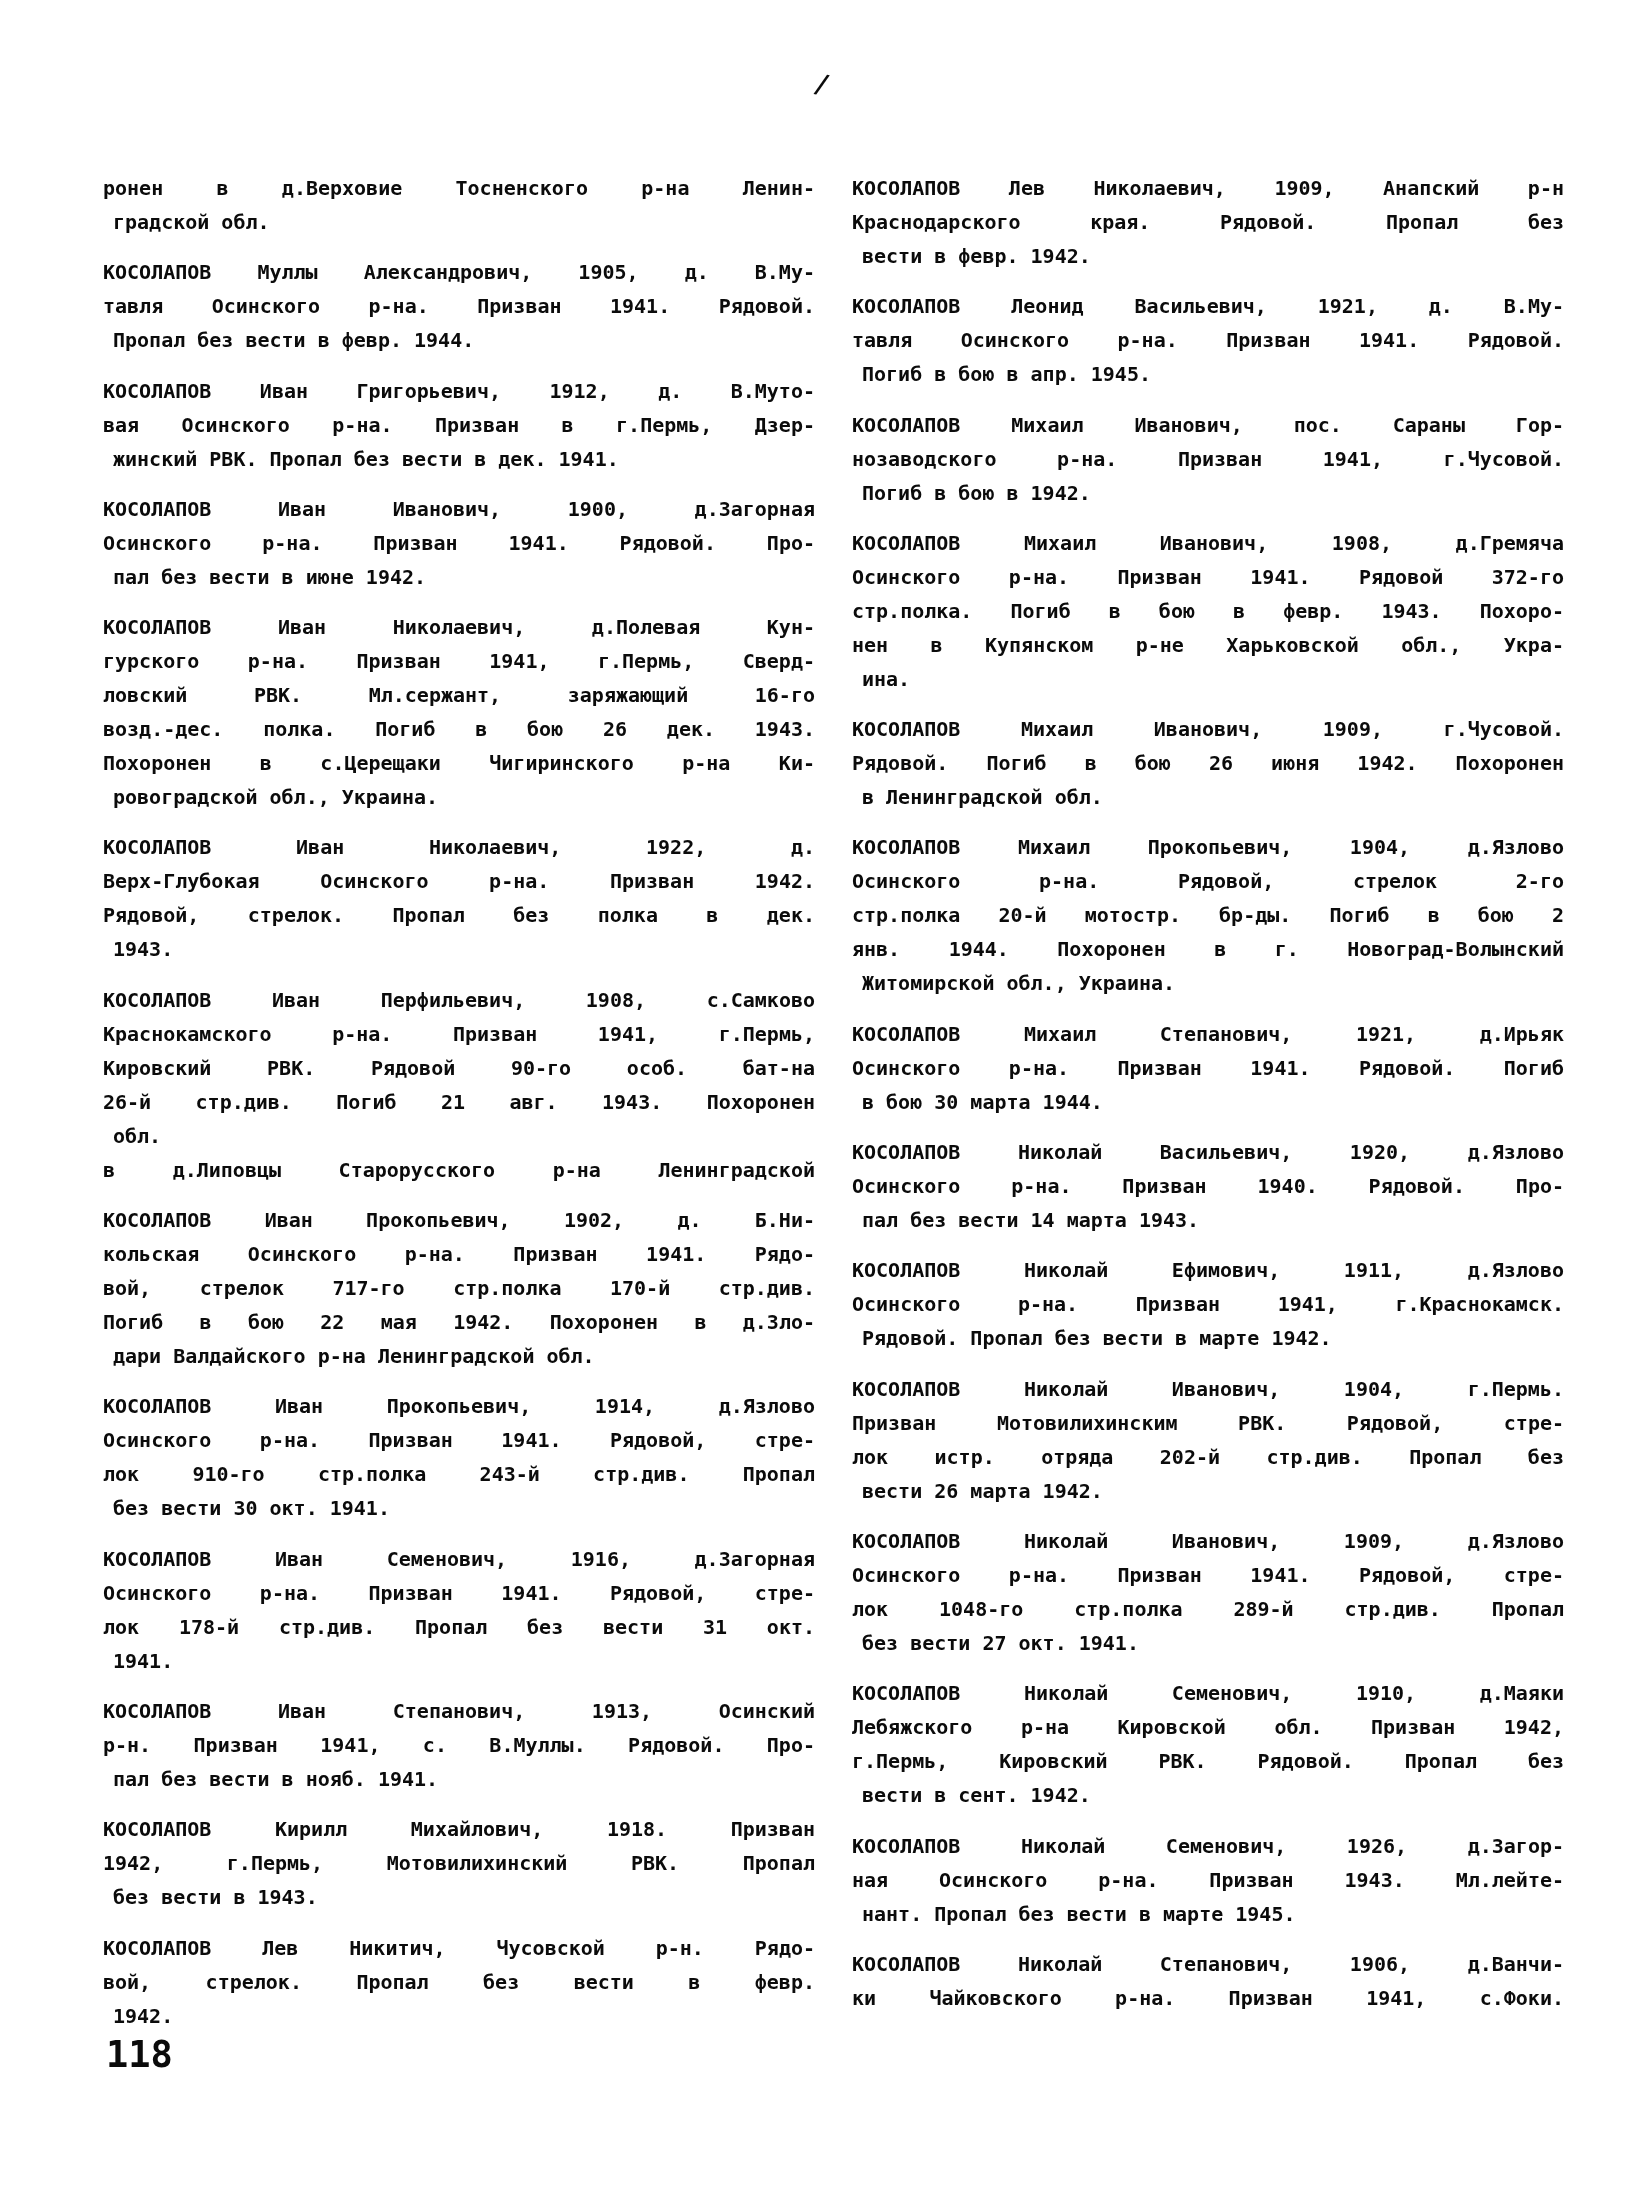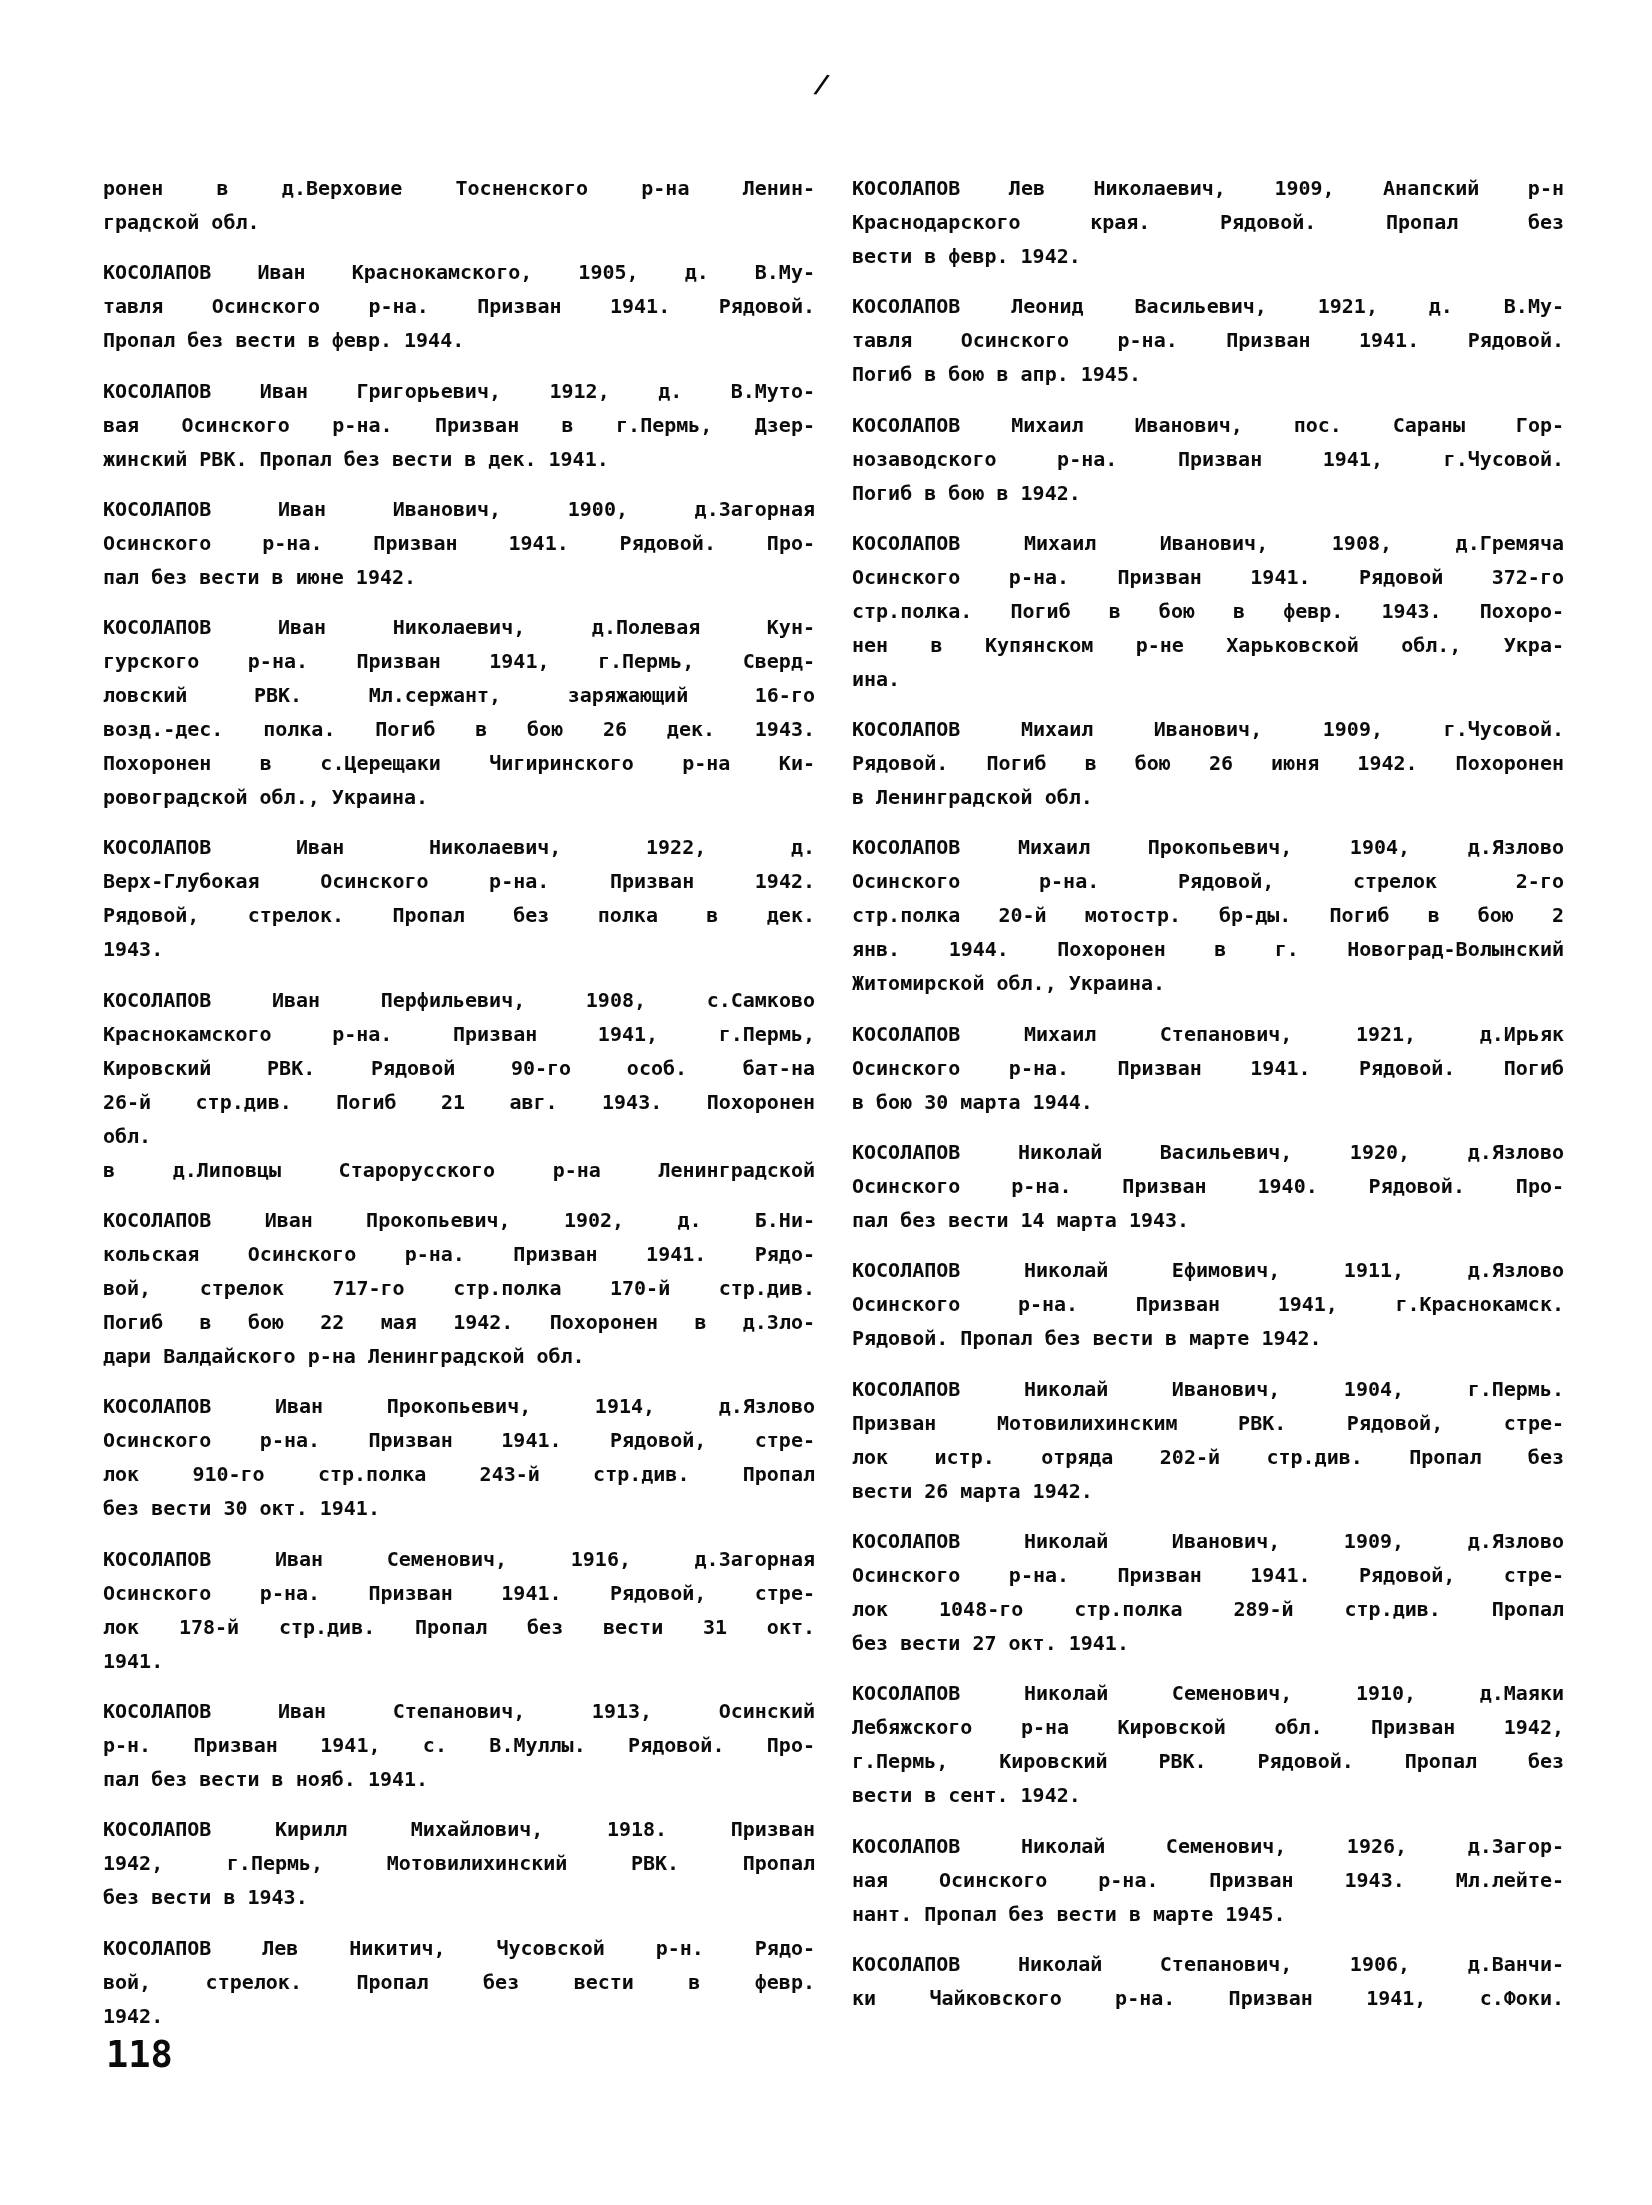--- a/index.html
+++ b/index.html
@@ -28,20 +28,21 @@
   .column.left  { left: 103px; }
   .column.right { left: 852px; }
   .entry { margin: 0 0 16.3px 0; }
   .entry-line {
     text-align: justify;
     text-align-last: justify;
     min-height: 34px;
   }
   .entry-line.final {
     text-align-last: left;
+    margin-left: 10px;
   }
   .page-number {
     position: absolute;
     left: 106px;
     top: 2033px;
     font-size: 37px;
     font-weight: 700;
   }
   .stray-mark {
     position: absolute;
@@ -56,21 +57,21 @@
 <body>
 
 <div class="page">
   <span class="stray-mark">/</span>
   <div class="column left">
       <div class="entry">
         <div class="entry-line">ронен в д.Верховие Тосненского р-на Ленин-</div>
         <div class="entry-line final">градской обл.</div>
       </div>
       <div class="entry">
-        <div class="entry-line">КОСОЛАПОВ Иван Краснокамского, 1905, д. В.Му-</div>
+        <div class="entry-line">КОСОЛАПОВ Муллы Александрович, 1905, д. В.Му-</div>
         <div class="entry-line">тавля Осинского р-на. Призван 1941. Рядовой.</div>
         <div class="entry-line final">Пропал без вести в февр. 1944.</div>
       </div>
       <div class="entry">
         <div class="entry-line">КОСОЛАПОВ Иван Григорьевич, 1912, д. В.Муто-</div>
         <div class="entry-line">вая Осинского р-на. Призван в г.Пермь, Дзер-</div>
         <div class="entry-line final">жинский РВК. Пропал без вести в дек. 1941.</div>
       </div>
       <div class="entry">
         <div class="entry-line">КОСОЛАПОВ Иван Иванович, 1900, д.Загорная</div>

